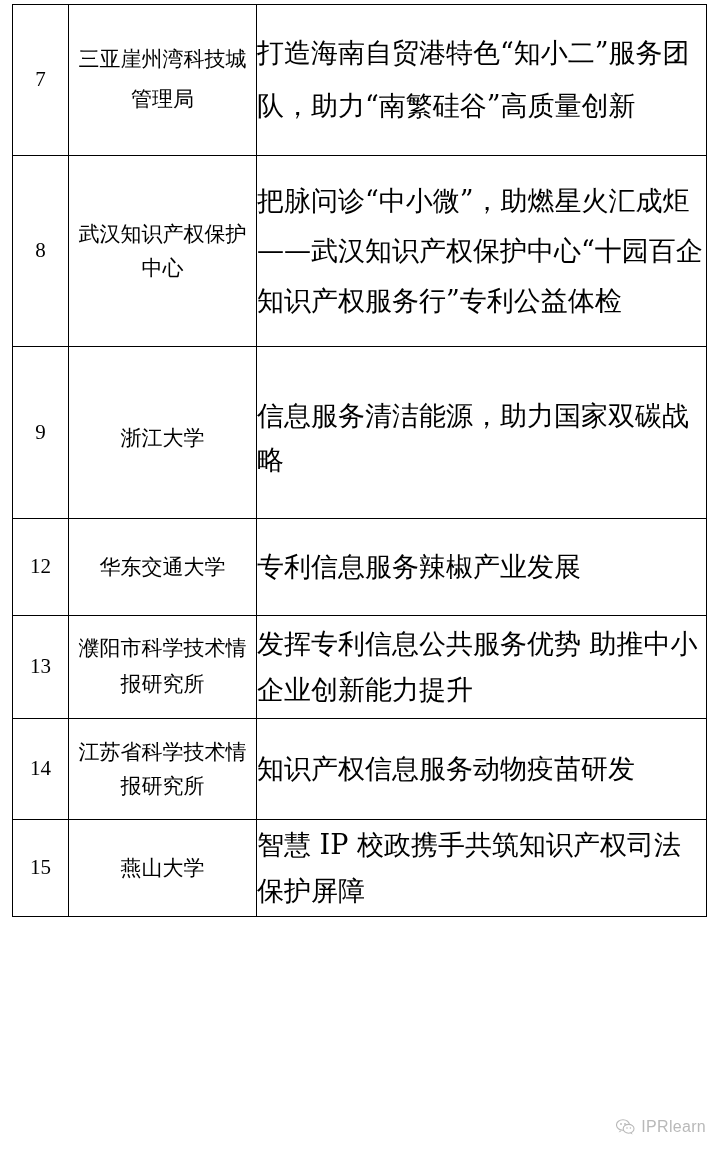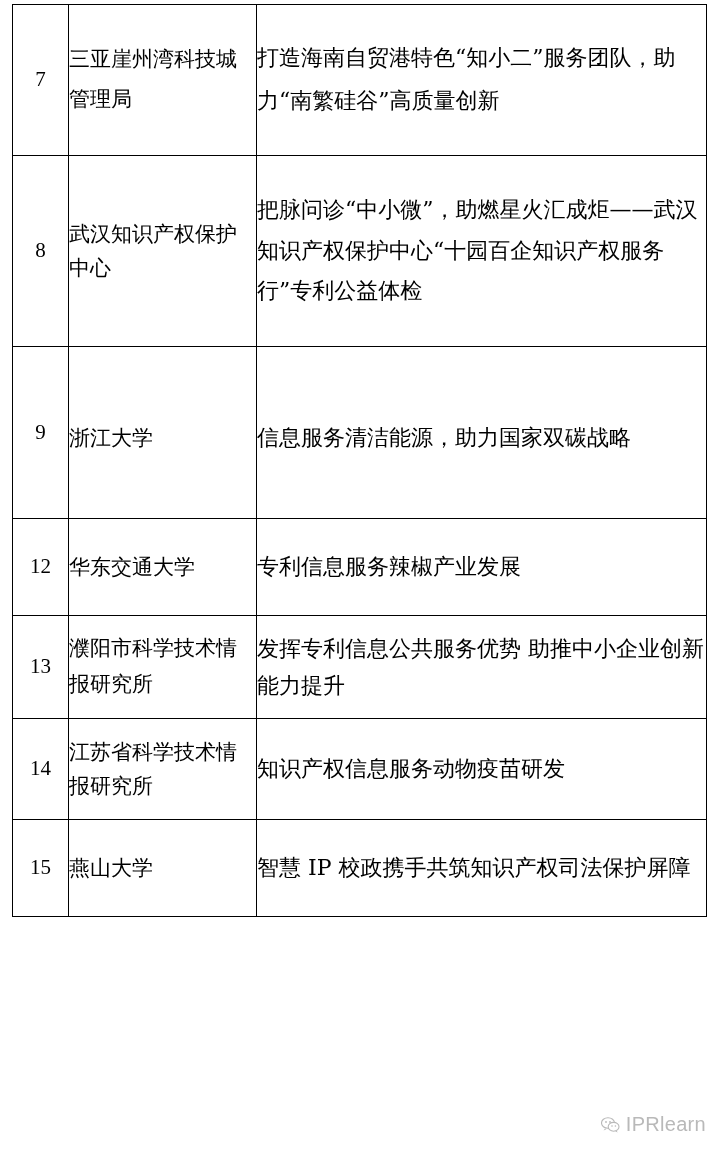--- a/index.html
+++ b/index.html
@@ -40,29 +40,29 @@
   col.c-org   { width: 188px; }
   col.c-title { width: 450px; }
 
   .cell-index {
     text-align: center;
     font-size: 21px;
     font-family: "Liberation Serif", "DejaVu Serif", serif;
     line-height: 1.4;
   }
   .cell-org {
-    text-align: left;
+    text-align: center;
     font-size: 21px;
     line-height: 1.62;
     padding: 6px 10px 6px 12px;
     font-family: "DejaVu Serif", "Liberation Serif", serif;
   }
   .cell-title {
     text-align: left;
-    font-size: 22px;
+    font-size: 27px;
     line-height: 1.62;
     padding: 6px 10px 6px 12px;
     font-family: "DejaVu Serif", "Liberation Serif", serif;
   }
   
   .r7  td { height: 150px; }
   .r8  td { height: 190px; }
   .r9  td { height: 160px; }
   .r10 td { height: 98px; }
   .r11 td { height: 96px; }
@@ -82,21 +82,21 @@
 
   
   .watermark {
     position: absolute;
     right: 14px;
     bottom: 14px;
     display: flex;
     align-items: center;
     gap: 6px;
     color: #b9b9b9;
-    font-size: 20px;
+    font-size: 16px;
     font-family: "Liberation Sans", sans-serif;
     letter-spacing: 0.3px;
     user-select: none;
   }
   .wechat-badge {
     width: 19px;
     height: 16px;
     position: relative;
     display: inline-block;
   }

